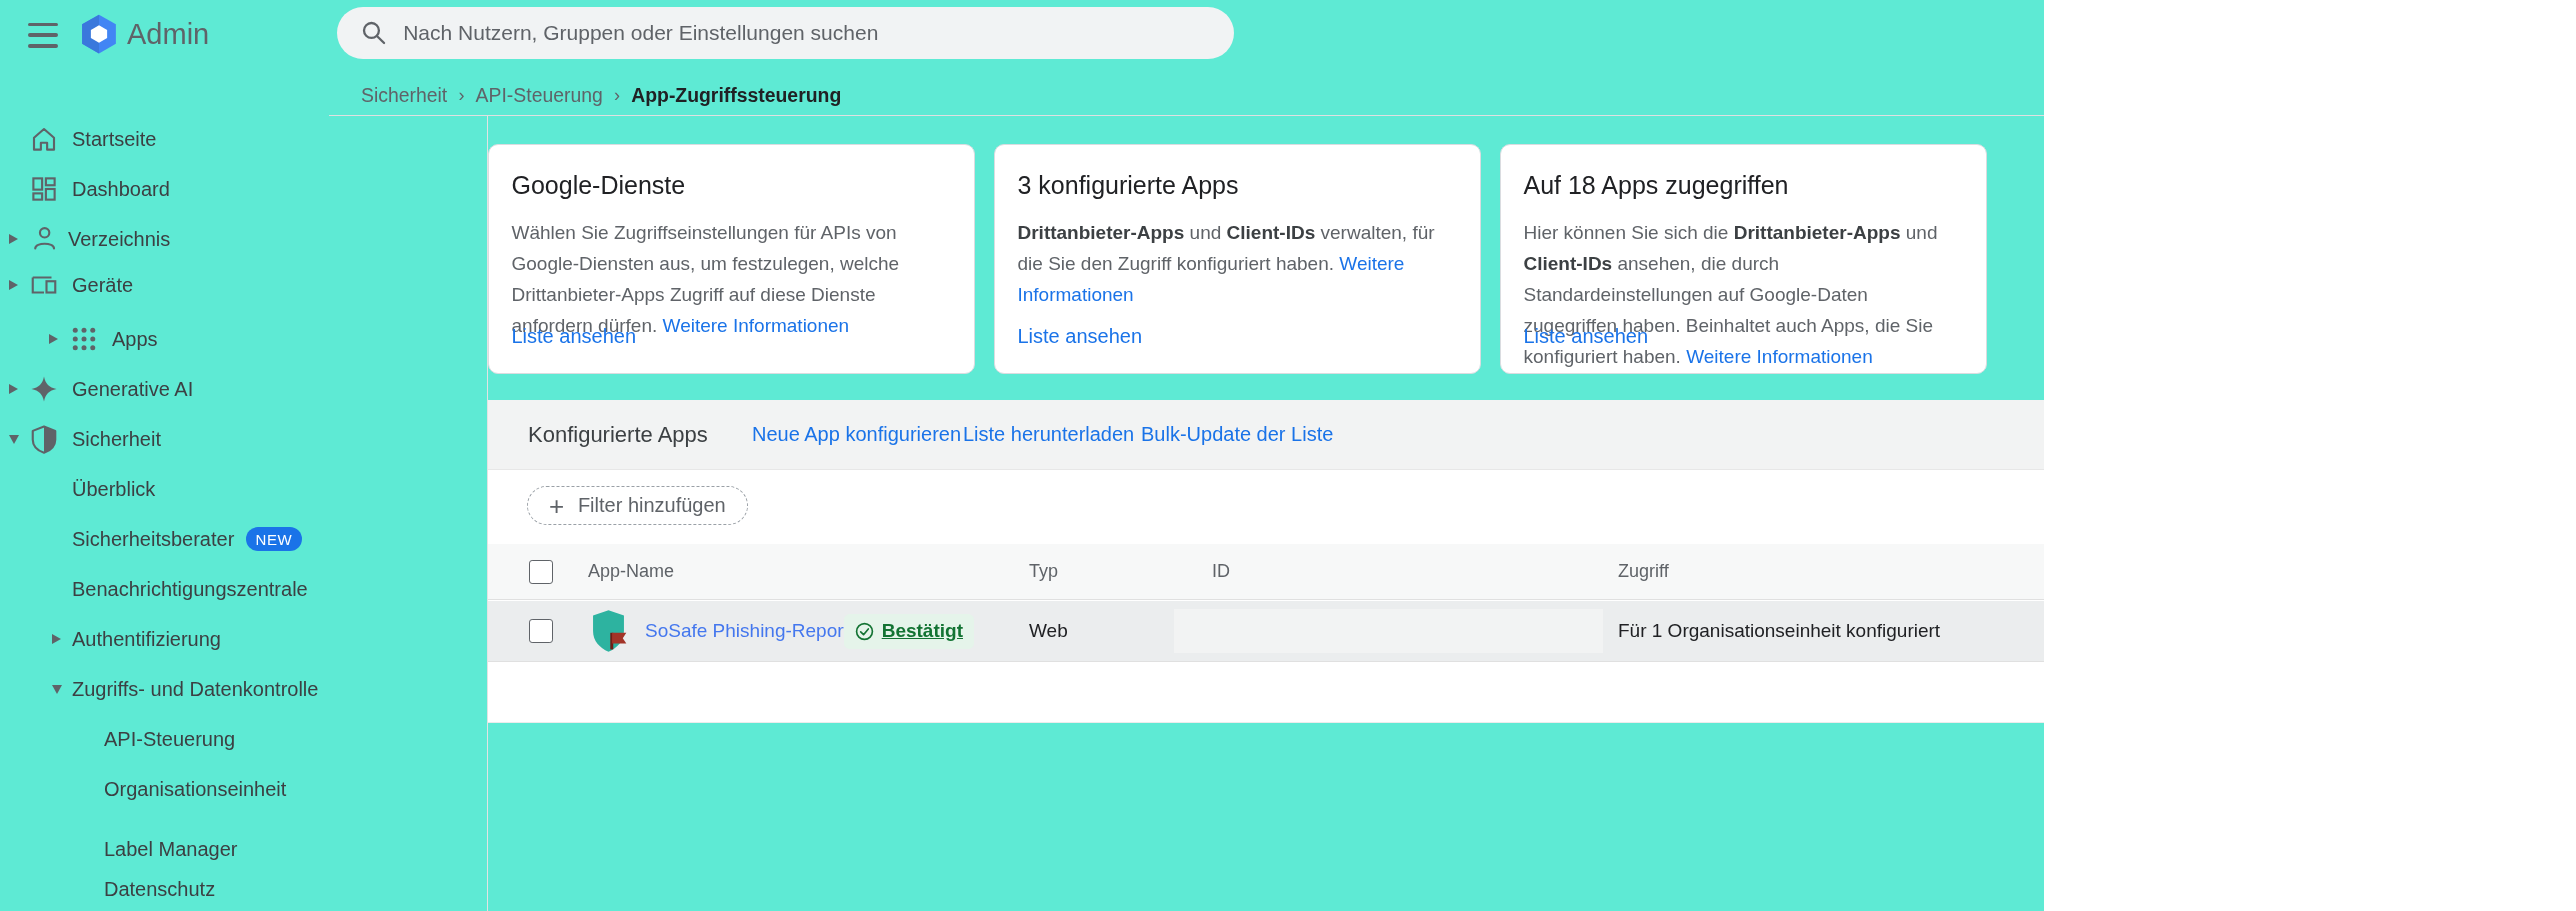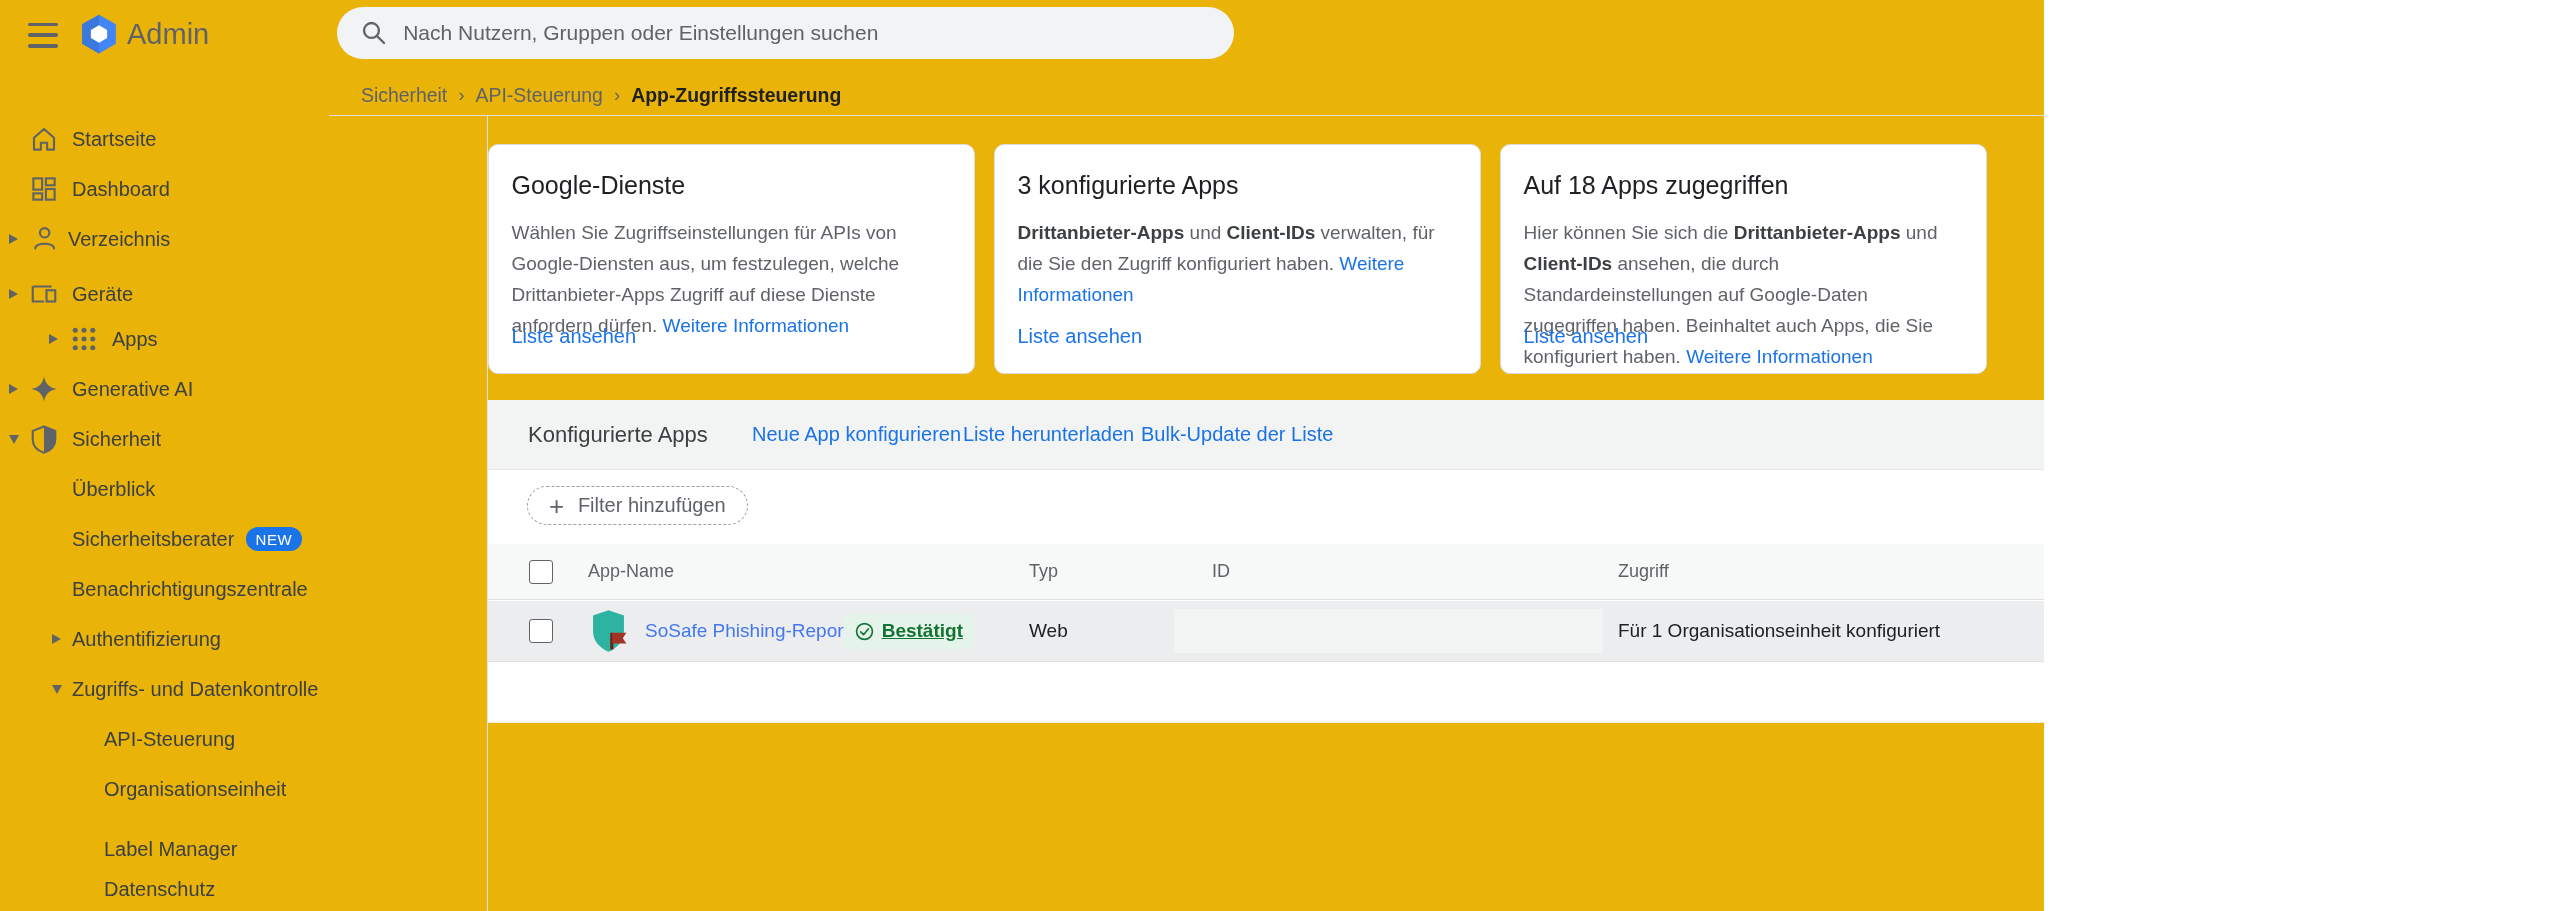--- a/index.html
+++ b/index.html
@@ -1,16 +1,16 @@
 <!DOCTYPE html>
 <html style="font-size:10px"><head>
 <meta charset="utf-8">
 <style>
   html,body{margin:0;padding:0;background:#fff;}
-  .page{position:relative;width:2044px;height:911px;overflow:hidden;background:#eab308;
+  .page{position:relative;width:2044px;height:911px;overflow:hidden;background:#5eead4;
         font-family:"Liberation Sans","DejaVu Sans",sans-serif;color:#202124;}
   .abs{position:absolute;}
 
   
   .hamburger{left:27.5px;top:22.5px;width:30px;height:25px;display:flex;flex-direction:column;justify-content:space-between;cursor:pointer;}
   .hamburger span{display:block;height:3.1px;border-radius:1.9px;background:#5f6368;}
   .logo{left:79px;top:14.4px;width:40px;height:40px;}
   .logo-text{left:127px;top:17.5px;font-size:29px;color:#5f6368;letter-spacing:0;}
   .searchbar{left:337px;top:6.9px;width:897px;height:52px;background:#f1f3f4;border-radius:26px;display:flex;align-items:center;}
   .search-icon{margin-left:22.5px;width:27.5px;height:27.5px;flex:none;}
@@ -167,21 +167,21 @@
         <span class="side-label" style="margin-left: 72px;">Dashboard</span>
       </div>
       <div class="side-item" style="top: 100px;">
         <span class="caret caret-r" style="left: 8.7px;"></span>
         <span class="side-ico"><svg viewBox="0 0 48 48" width="30" height="30">
             <circle cx="25" cy="14" r="7.5" fill="none" stroke="#5f6368" stroke-width="3.4"></circle>
             <path d="M10 39 C10 29 40 29 40 39" fill="none" stroke="#5f6368" stroke-width="3.4" stroke-linecap="round"></path>
           </svg></span>
         <span class="side-label" style="margin-left: 68px;">Verzeichnis</span>
       </div>
-      <div class="side-item" style="top: 155px;">
+      <div class="side-item" style="top: 146px;">
         <span class="caret caret-r" style="left: 8.7px;"></span>
         <span class="side-ico"><svg viewBox="0 0 48 48" width="30" height="30">
             <path d="M6 12 H36 M6 12 V36 H24" fill="none" stroke="#5f6368" stroke-width="3.4"></path>
             <rect x="28" y="18" width="14" height="18" fill="none" stroke="#5f6368" stroke-width="3.4"></rect>
           </svg></span>
         <span class="side-label" style="margin-left: 72px;">Geräte</span>
       </div>
       <div class="side-item" style="top: 200px; margin-left: 40px;">
         <span class="caret caret-r" style="left: 8.7px;"></span>
         <span class="side-ico"><svg viewBox="0 0 48 48" width="30" height="30">

